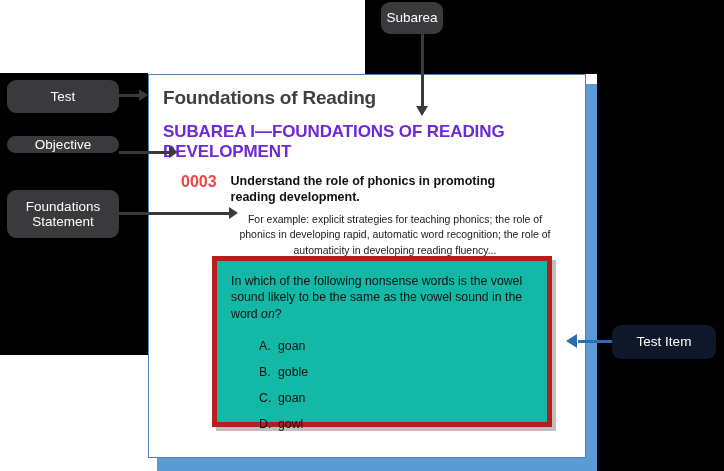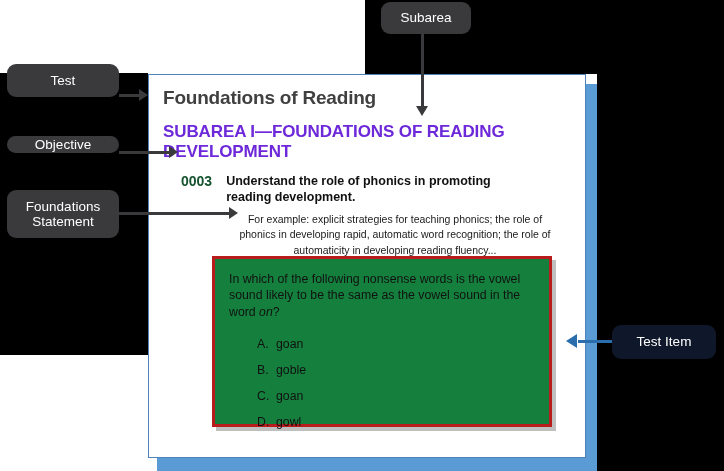--- a/index.html
+++ b/index.html
@@ -64,23 +64,23 @@
     font-weight: bold;
     color: #6d28d9;
     margin: 13px 0 0 0;
     letter-spacing: -0.1px;
   }
   .objective-row {
     display: flex;
     margin: 11px 0 0 18px;
   }
   .objective-code {
-    font-size: 14px;
-    font-weight: bold;
-    color: #14532d;
+    font-size: 16px;
+    font-weight: bold;
+    color: #ef4444;
     flex: 0 0 auto;
     padding-right: 14px;
   }
   .objective-text {
     font-size: 12.5px;
     font-weight: bold;
     color: #111111;
     line-height: 1.28;
     max-width: 290px;
   }
@@ -102,22 +102,22 @@
     width: 340px;
     height: 171px;
     background: #bfbfbf;
   }
   #item-box {
     position: absolute;
     left: 212px;
     top: 256px;
     width: 340px;
     height: 171px;
-    background: #15803d;
-    border: 3px solid #b91c1c;
+    background: #14b8a6;
+    border: 5px solid #b91c1c;
     box-sizing: border-box;
     padding: 12px 14px;
   }
   .stem {
     font-size: 12.3px;
     color: #111111;
     line-height: 1.33;
     margin: 0;
   }
   .stem em { font-style: italic; }
@@ -146,24 +146,24 @@
     align-items: center;
     justify-content: center;
     text-align: center;
     font-size: 13.5px;
     line-height: 1.12;
     box-sizing: border-box;
   }
   .callout.dark { background: #3a3a3c; }
   .callout.blue { background: #0f172a; }
 
-  #callout-test      { left: 7px;   top: 64px;  width: 112px; height: 33px; }
+  #callout-test      { left: 7px;   top: 80px;  width: 112px; height: 33px; }
   #callout-objective { left: 7px;   top: 136px; width: 112px; height: 17px; }
   #callout-desc      { left: 7px;   top: 190px; width: 112px; height: 48px; }
-  #callout-subarea   { left: 381px; top: 2px;   width: 90px;  height: 32px; }
+  #callout-subarea   { left: 381px; top: 2px;   width: 62px;  height: 32px; }
   #callout-testitem  { left: 612px; top: 325px; width: 104px; height: 34px; }
 
   
   .connector { position: absolute; }
   .conn-line { position: absolute; background: #3a3a3c; }
   .arrow-head { position: absolute; width: 0; height: 0; }
   .arrow-right {
     border-top: 6px solid transparent;
     border-bottom: 6px solid transparent;
     border-left: 9px solid #3a3a3c;

